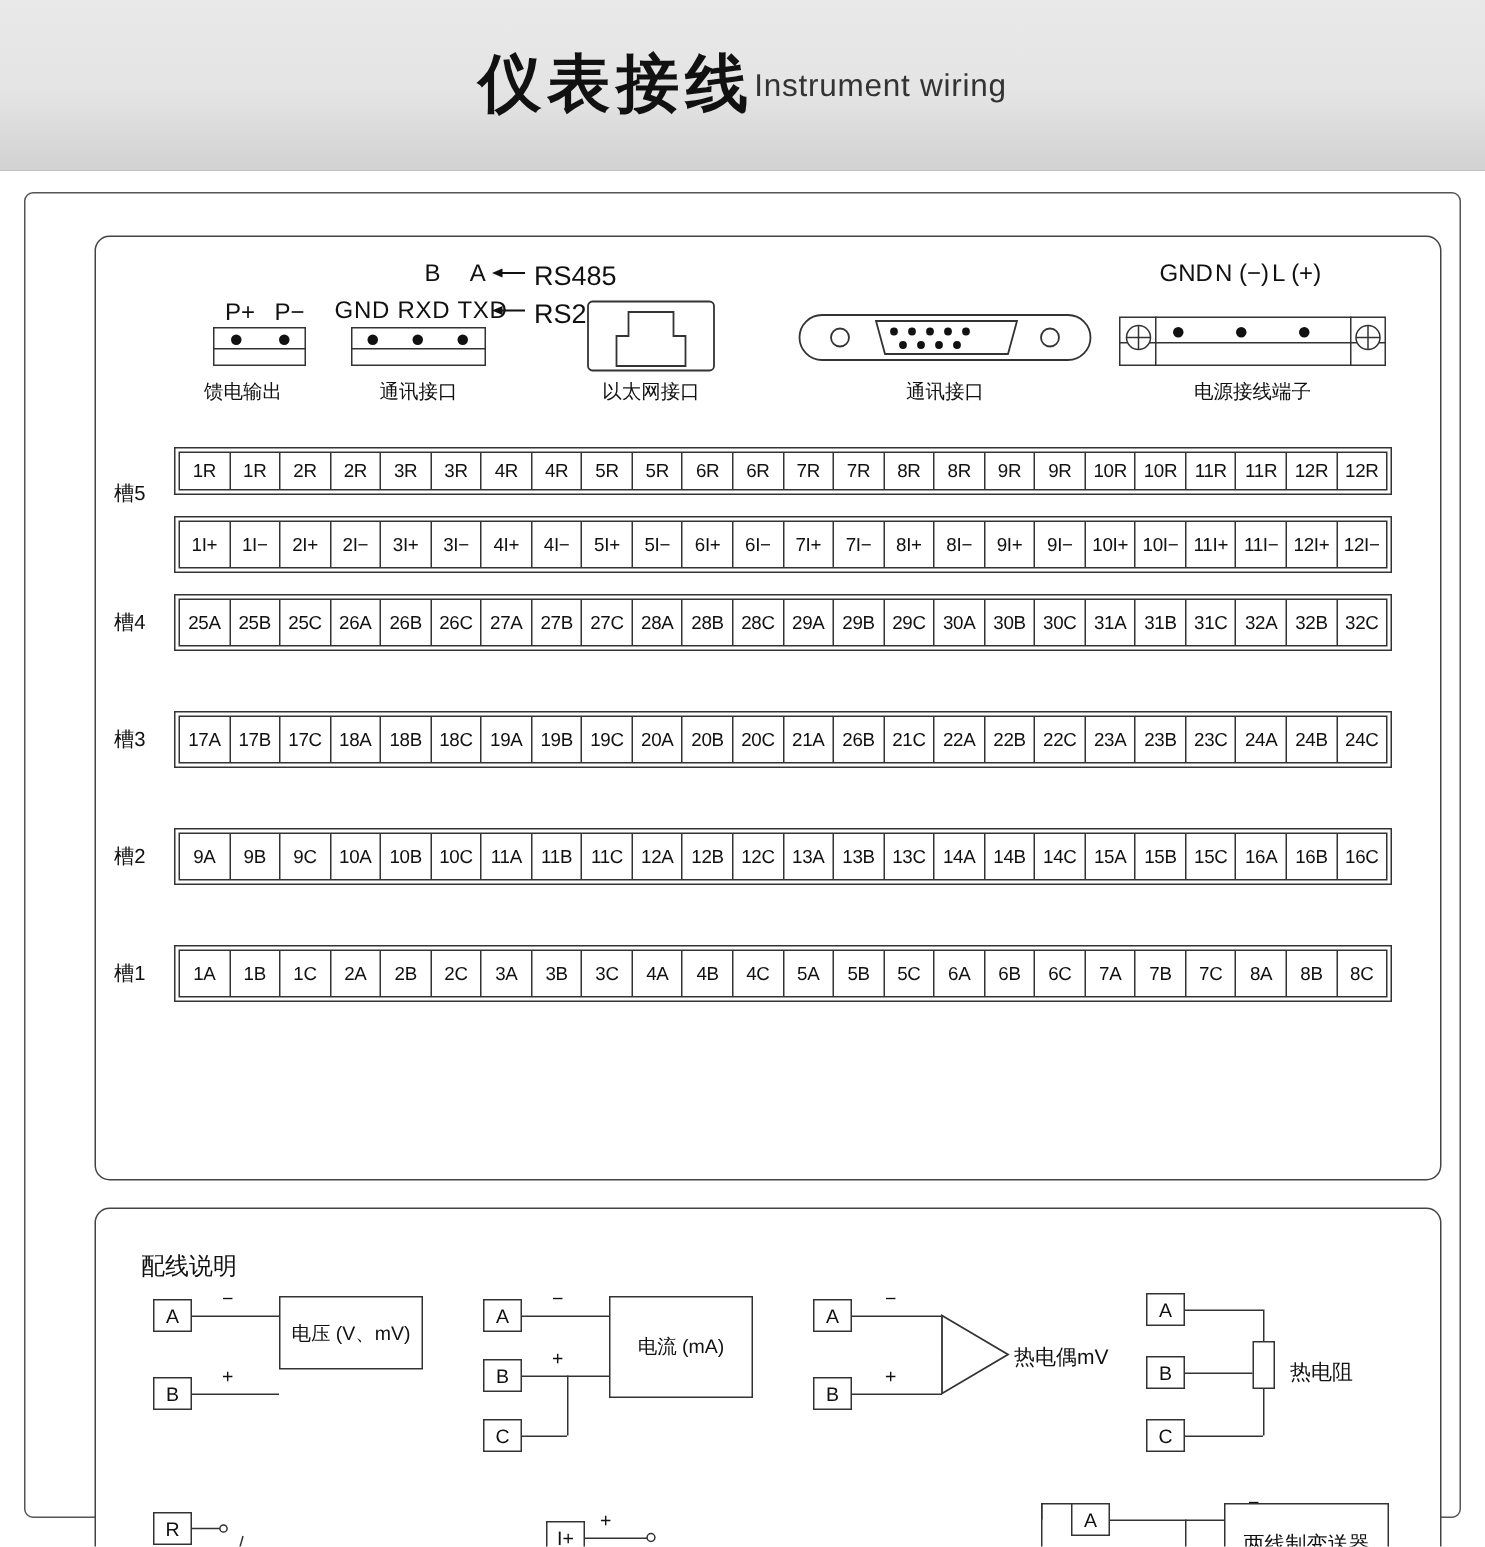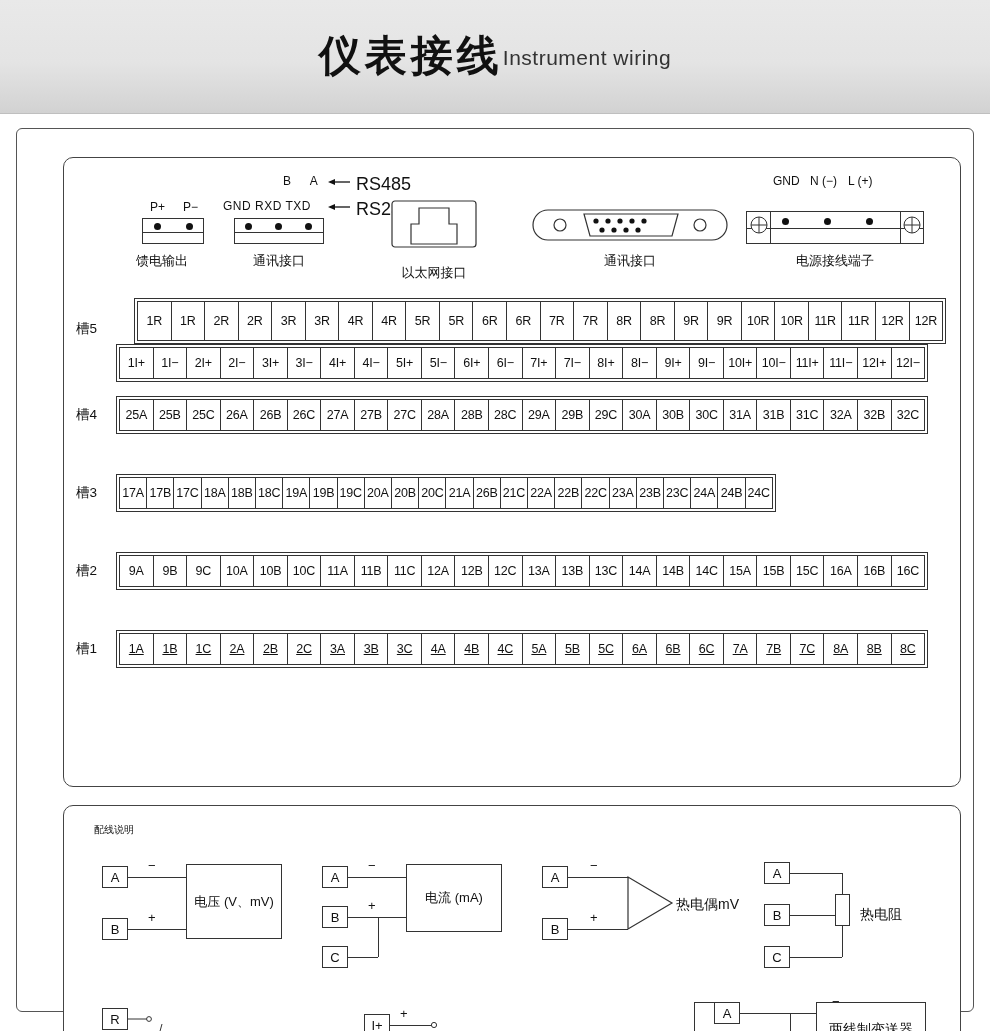--- a/index.html
+++ b/index.html
@@ -32,36 +32,36 @@
     border:1px solid #555;border-radius:6px;box-sizing:border-box;
     background:#fff;
   }
   .panel{
     position:absolute;border:1px solid #444;border-radius:10px;box-sizing:border-box;
     background:#fff;
   }
   .panel-top{left:46px;top:28px;width:898px;height:630px;}
   .panel-bottom{left:46px;top:676px;width:898px;height:358px;}
   .panel-bottom-label{
-    position:absolute;left:30px;top:17px;font-size:10px;color:#111;
+    position:absolute;left:30px;top:28px;font-size:16px;color:#111;
   }
   
   .conn-area{position:absolute;left:0;top:0;width:898px;height:130px;}
   .conn-caption{
     position:absolute;text-align:center;font-size:13px;color:#111;width:160px;
   }
   
   .tb{
     border:1px solid #333;background:#fff;box-sizing:border-box;position:absolute;
   }
   .dot{
     position:absolute;width:7px;height:7px;border-radius:50%;
     background:#111;
   }
-  .smalllabel{position:absolute;font-size:12px;color:#111;white-space:nowrap;}
+  .smalllabel{position:absolute;font-size:16px;color:#111;white-space:nowrap;}
   .arrow-lbl{position:absolute;font-size:18px;color:#111;white-space:nowrap;}
   
   .slot-label{
     position:absolute;font-size:13.5px;color:#111;
   }
   .strip{
     position:absolute;border:1px solid #333;box-sizing:border-box;background:#fff;
     display:flex;align-items:stretch;
   }
   .cell{
@@ -136,21 +136,21 @@
           <div class="dot" style="left:211px;top:65px;"></div>
           <div class="dot" style="left:241px;top:65px;"></div>
           <div class="conn-caption" style="left:135px;top:94px;">通讯接口</div>
         </div>
 
         <div>
           <svg style="position:absolute;left:327px;top:42px;" width="86" height="48">
             <rect x="1" y="1" width="84" height="46" rx="3" fill="#fff" stroke="#333" stroke-width="1.2"></rect>
             <path d="M28 8 h30 v16 h8 v20 h-46 v-20 h8 z" fill="#fff" stroke="#333" stroke-width="1.2"></path>
           </svg>
-          <div class="conn-caption" style="left:290px;top:94px;margin-top:12px;">以太网接口</div>
+          <div class="conn-caption" style="left:290px;top:94px;">以太网接口</div>
         </div>
 
         <div>
           <svg style="position:absolute;left:468px;top:46px;" width="196" height="42">
             <rect x="1" y="6" width="194" height="30" rx="15" fill="#fff" stroke="#333" stroke-width="1.2"></rect>
             <circle cx="28" cy="21" r="6" fill="#fff" stroke="#333" stroke-width="1.2"></circle>
             <circle cx="168" cy="21" r="6" fill="#fff" stroke="#333" stroke-width="1.2"></circle>
             <path d="M52 10 h94 l-6 22 h-82 z" fill="#fff" stroke="#333" stroke-width="1.2"></path>
             <g fill="#111">
               <circle cx="64" cy="17" r="2.6"></circle>
@@ -186,21 +186,21 @@
             <line x1="9" y1="1" x2="9" y2="17" stroke="#333" stroke-width="1"></line>
           </svg>
           <div class="dot" style="left:718px;top:60px;"></div>
           <div class="dot" style="left:760px;top:60px;"></div>
           <div class="dot" style="left:802px;top:60px;"></div>
           <div class="conn-caption" style="left:691px;top:94px;">电源接线端子</div>
         </div>
       </div>
 
       <div class="slot-label" style="left:12px;top:162px;">槽5</div>
-      <div class="strip strip-pad" style="left:70px;top:140px;width:812px;height:46px;">
+      <div class="strip strip-pad" style="left:52px;top:140px;width:812px;height:32px;">
         <div class="strip-inner" id="row-slot5R">
             <div class="cell">1R</div>
             <div class="cell">1R</div>
             <div class="cell">2R</div>
             <div class="cell">2R</div>
             <div class="cell">3R</div>
             <div class="cell">3R</div>
             <div class="cell">4R</div>
             <div class="cell">4R</div>
             <div class="cell">5R</div>
@@ -274,21 +274,21 @@
             <div class="cell">31A</div>
             <div class="cell">31B</div>
             <div class="cell">31C</div>
             <div class="cell">32A</div>
             <div class="cell">32B</div>
             <div class="cell">32C</div>
           </div>
       </div>
 
       <div class="slot-label" style="left:12px;top:326px;">槽3</div>
-      <div class="strip strip-pad" style="left:52px;top:316px;width:660px;height:38px;">
+      <div class="strip strip-pad" style="left:52px;top:316px;width:812px;height:38px;">
         <div class="strip-inner" id="row-slot3">
             <div class="cell">17A</div>
             <div class="cell">17B</div>
             <div class="cell">17C</div>
             <div class="cell">18A</div>
             <div class="cell">18B</div>
             <div class="cell">18C</div>
             <div class="cell">19A</div>
             <div class="cell">19B</div>
             <div class="cell">19C</div>
@@ -334,21 +334,21 @@
             <div class="cell">15A</div>
             <div class="cell">15B</div>
             <div class="cell">15C</div>
             <div class="cell">16A</div>
             <div class="cell">16B</div>
             <div class="cell">16C</div>
           </div>
       </div>
 
       <div class="slot-label" style="left:12px;top:482px;">槽1</div>
-      <div class="strip strip-pad" style="left:52px;top:472px;width:812px;height:38px;text-decoration:underline;">
+      <div class="strip strip-pad" style="left:52px;top:472px;width:812px;height:38px;">
         <div class="strip-inner" id="row-slot1">
             <div class="cell">1A</div>
             <div class="cell">1B</div>
             <div class="cell">1C</div>
             <div class="cell">2A</div>
             <div class="cell">2B</div>
             <div class="cell">2C</div>
             <div class="cell">3A</div>
             <div class="cell">3B</div>
             <div class="cell">3C</div>
@@ -374,21 +374,21 @@
     <div class="panel panel-bottom">
       <div class="panel-bottom-label">配线说明</div>
 
       <div>
         <div class="term" style="left:38px;top:60px;">A</div>
         <div class="term" style="left:38px;top:112px;">B</div>
         <div class="ln hln" style="left:64px;top:71px;width:58px;"></div>
         <div class="ln hln" style="left:64px;top:123px;width:58px;"></div>
         <div class="lbl" style="left:84px;top:52px;">−</div>
         <div class="lbl" style="left:84px;top:104px;">+</div>
-        <div class="wire-box" style="left:122px;top:58px;width:96px;height:75px;">电压 (V、mV)</div>
+        <div class="wire-box" style="left:122px;top:58px;width:96px;height:49px;">电压 (V、mV)</div>
       </div>
 
       <div>
         <div class="term" style="left:258px;top:60px;">A</div>
         <div class="term" style="left:258px;top:100px;">B</div>
         <div class="term" style="left:258px;top:140px;">C</div>
         <div class="ln hln" style="left:284px;top:71px;width:58px;"></div>
         <div class="ln hln" style="left:284px;top:111px;width:30px;"></div>
         <div class="ln hln" style="left:284px;top:151px;width:30px;"></div>
         <div class="ln vln" style="left:314px;top:111px;height:40px;"></div>

